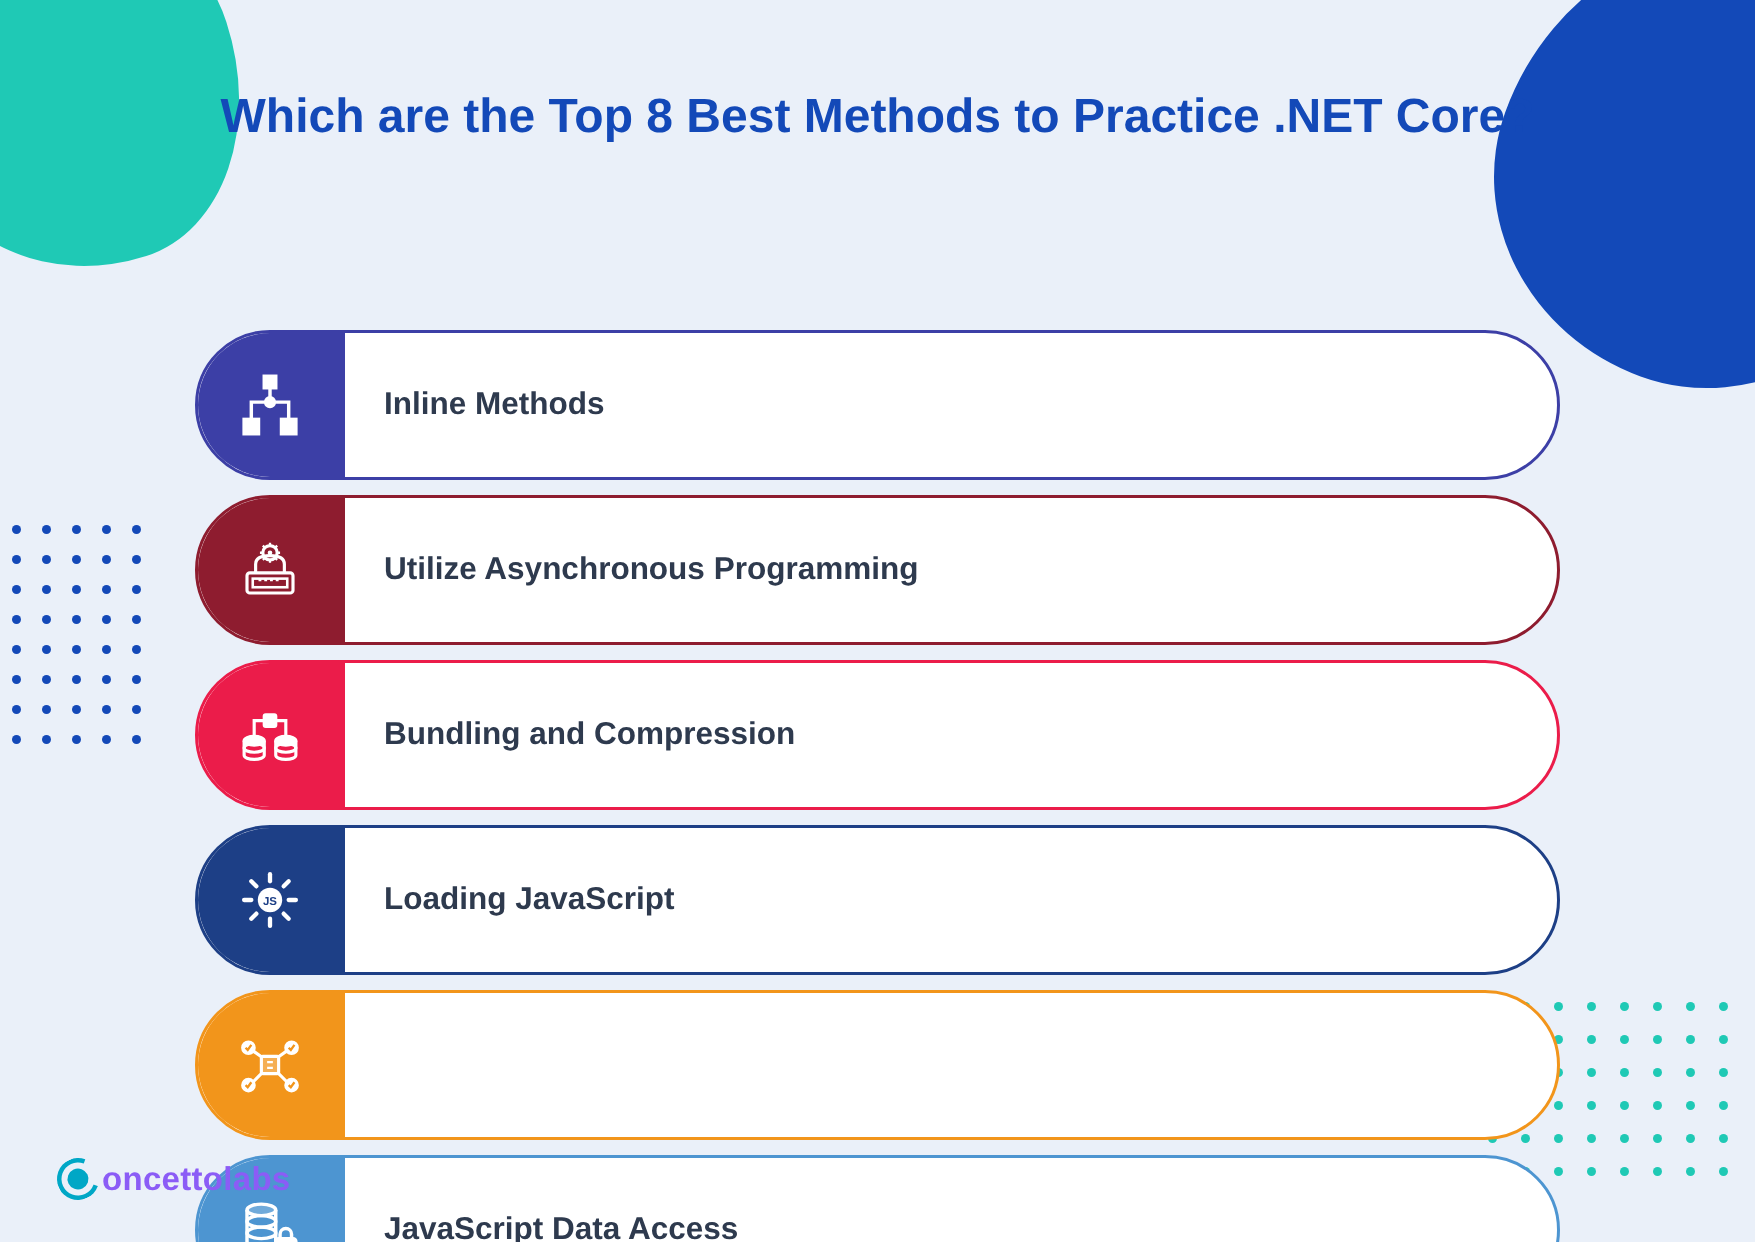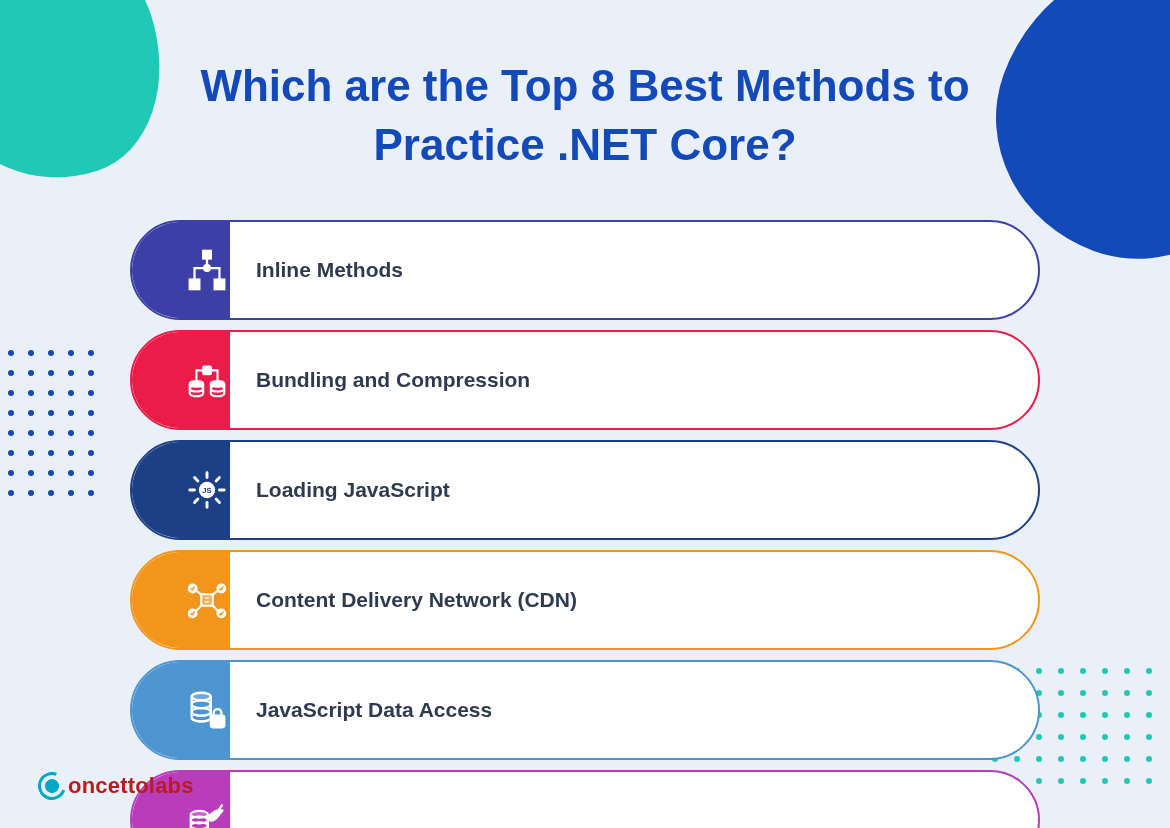--- a/index.html
+++ b/index.html
@@ -48,21 +48,21 @@
     gap: 12px 12px;
   }
   .dots-right span {
     width: 6px; height: 6px; border-radius: 50%; background: #1fc9b5;
   }
 
   .title {
     position: absolute;
     top: 56px; left: 0; right: 0;
     text-align: center;
-    font-size: 44px;
+    font-size: 32px;
     font-weight: 700;
     color: #1349b8;
     line-height: 1.35;
     padding: 0 112px;
   }
 
   .grid {
     position: absolute;
     top: 220px;
     left: 130px;
@@ -85,40 +85,40 @@
     overflow: hidden;
   }
   .card .icon-box {
     width: 100px; height: 100px;
     background: var(--c);
     border-top-left-radius: 48px;
     border-bottom-left-radius: 48px;
     flex-shrink: 0;
     display: flex;
     align-items: center;
-    justify-content: flex-end;
+    justify-content: center;
     margin-left: -2px;
   }
   .card .label {
     padding-left: 26px;
     padding-right: 30px;
     font-size: 21px;
     font-weight: 600;
     color: #2e3a4e;
     line-height: 1.35;
   }
   .icon-box svg { width: 46px; height: 46px; }
 
   .footer {
     position: absolute;
     left: 38px; bottom: 28px;
     display: flex; align-items: center;
     font-weight: 700;
     font-size: 22px;
-    color: #b91c1c;
+    color: #8b5cf6;
     letter-spacing: 0.2px;
   }
   .footer .cmark {
     width: 28px; height: 28px;
     border: 3px solid #00a7c6;
     border-right-color: transparent;
     border-radius: 50%;
     position: relative;
     margin-right: 2px;
     transform: rotate(-25deg);
@@ -239,20 +239,34 @@
         <rect x="20" y="4" width="8" height="8" fill="#fff"></rect>
         <rect x="6" y="34" width="10" height="10" fill="#fff"></rect>
         <rect x="32" y="34" width="10" height="10" fill="#fff"></rect>
         <path d="M24 12 V22 M24 22 H11 V34 M24 22 H37 V34"></path>
         <circle cx="24" cy="22" r="3" fill="#fff"></circle>
       </svg>
     </div>
     <div class="label">Inline Methods</div>
   </div>
 
+  <div class="card" style="--c:#8e1c2f">
+    <div class="icon-box">
+      <svg viewBox="0 0 48 48" fill="#fff">
+        <rect x="8" y="26" width="32" height="14" rx="2" fill="none" stroke="#fff" stroke-width="2.2"></rect>
+        <rect x="12" y="30" width="24" height="6" fill="none" stroke="#fff" stroke-width="1.8"></rect>
+        <path d="M16 31h2M20 31h2M24 31h2M28 31h2" stroke="#fff" stroke-width="1.6"></path>
+        <path d="M14 26 L14 20 Q14 14 24 14 Q34 14 34 20 L34 26" fill="none" stroke="#fff" stroke-width="2.2"></path>
+        <circle cx="24" cy="12" r="5" fill="none" stroke="#fff" stroke-width="2.2"></circle>
+        <circle cx="24" cy="12" r="1.6"></circle>
+        <path d="M24 5v2M24 17v2M17 12h2M29 12h2M19 7l1.4 1.4M27.6 15.6L29 17M29 7l-1.4 1.4M20.4 15.6L19 17" stroke="#fff" stroke-width="1.6"></path>
+      </svg>
+    </div>
+    <div class="label">Utilize Asynchronous Programming</div>
+  </div>
 
   <div class="card" style="--c:#eb1c4a">
     <div class="icon-box">
       <svg viewBox="0 0 48 48" fill="none" stroke="#fff" stroke-width="2.2">
         <ellipse cx="13" cy="28" rx="7" ry="3" fill="#fff"></ellipse>
         <path d="M6 28v10a7 3 0 0 0 14 0V28"></path>
         <ellipse cx="13" cy="33" rx="7" ry="3"></ellipse>
         <ellipse cx="35" cy="28" rx="7" ry="3" fill="#fff"></ellipse>
         <path d="M28 28v10a7 3 0 0 0 14 0V28"></path>
         <ellipse cx="35" cy="33" rx="7" ry="3"></ellipse>
@@ -292,21 +306,20 @@
           <path d="M7 12l1.5 1.5L11 10" stroke="#f2951b" stroke-width="1.6"></path>
         <circle cx="39" cy="12" r="4" fill="#fff"></circle>
           <path d="M37 12l1.5 1.5L41 10" stroke="#f2951b" stroke-width="1.6"></path>
         <circle cx="9" cy="38" r="4" fill="#fff"></circle>
           <path d="M7 38l1.5 1.5L11 36" stroke="#f2951b" stroke-width="1.6"></path>
         <circle cx="39" cy="38" r="4" fill="#fff"></circle>
           <path d="M37 38l1.5 1.5L41 36" stroke="#f2951b" stroke-width="1.6"></path>
         <path d="M12 14L19 19M36 14L29 19M12 36L19 29M36 36L29 29"></path>
       </svg>
     </div>
-    <div class="label">Content Delivery Network (CDN)</div>
   </div>
 
   <div class="card" style="--c:#4d95d1">
     <div class="icon-box">
       <svg viewBox="0 0 48 48" fill="none" stroke="#fff" stroke-width="2.4">
         <ellipse cx="18" cy="10" rx="10" ry="4" fill="#fff" fill-opacity="0.2"></ellipse>
         <path d="M8 10v22a10 4 0 0 0 20 0V10"></path>
         <ellipse cx="18" cy="18" rx="10" ry="4"></ellipse>
         <ellipse cx="18" cy="26" rx="10" ry="4"></ellipse>
         <rect x="28" y="30" width="14" height="12" rx="2" fill="#fff"></rect>

